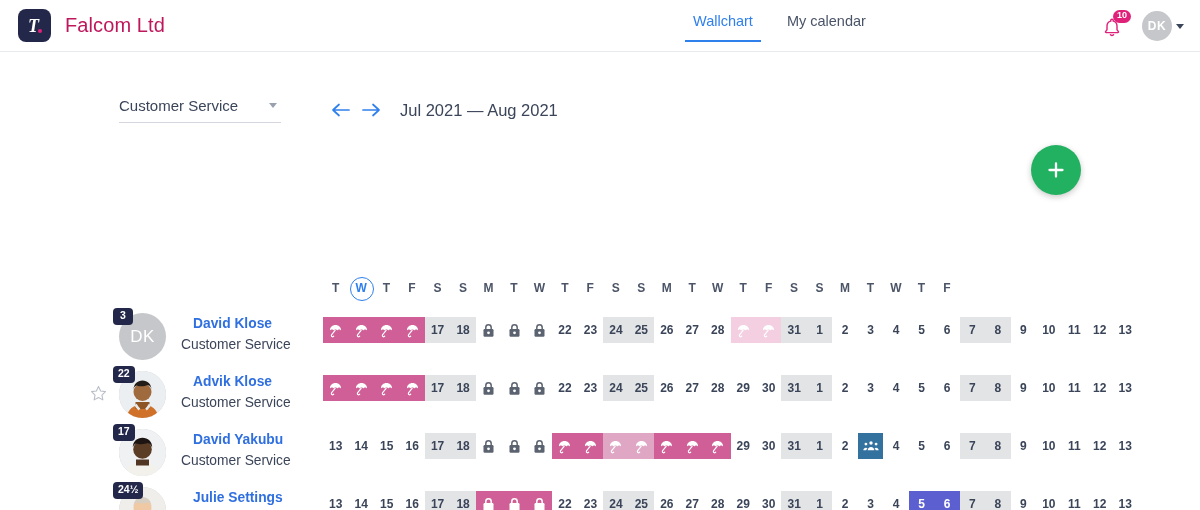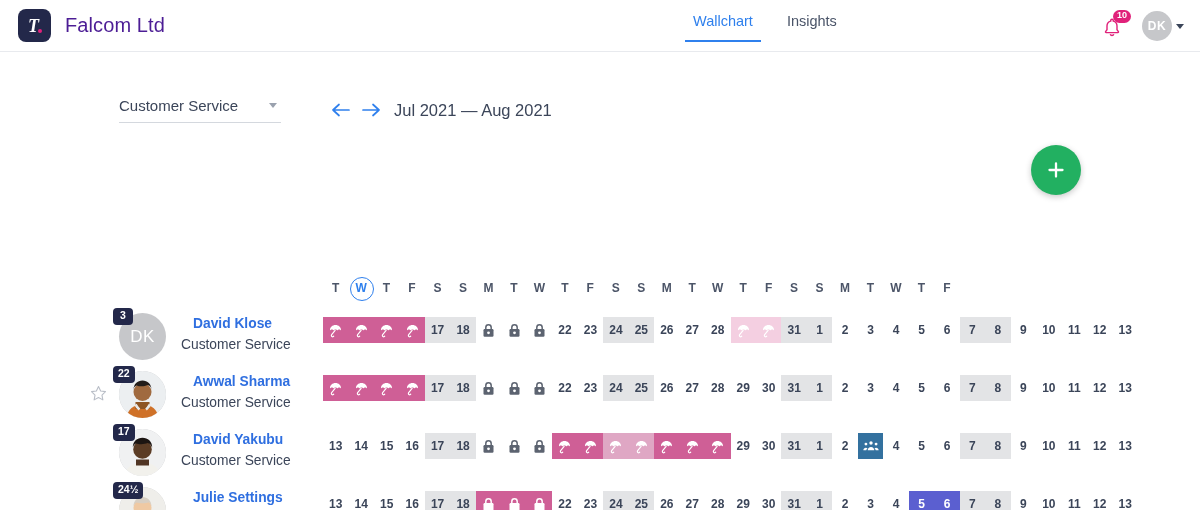--- a/index.html
+++ b/index.html
@@ -31,21 +31,21 @@
   .logo .t {
     color: #ffffff; font-style: italic; font-weight: 600;
     font-size: 18px; font-family: "Liberation Serif", serif;
     line-height: 1; position: relative; left: -1px;
   }
   .logo .dot {
     position: absolute; width: 4px; height: 4px; border-radius: 50%;
     background: #e0217a; right: 9px; bottom: 9px;
   }
   .brand-name {
-    font-size: 20px; color: #4c1d95; letter-spacing: .1px;
+    font-size: 20px; color: #be185d; letter-spacing: .1px;
   }
   .nav {
     position: absolute; left: 676px; top: 0; height: 42px;
     display: flex; align-items: stretch; gap: 0;
   }
   .nav a {
     display: flex; align-items: center; padding: 0 17px;
     font-size: 14.5px; color: #4a5468; text-decoration: none;
     position: relative; white-space: nowrap;
   }
@@ -94,21 +94,21 @@
   }
   .date-nav {
     position: absolute; left: 326px; top: 44px;
     display: flex; align-items: center; gap: 0;
   }
   .arrow-btn {
     width: 30px; height: 28px; display: flex; align-items: center;
     justify-content: center; cursor: pointer;
   }
   .range-title {
-    font-size: 16.5px; color: #3b4559; margin-left: 8px;
+    font-size: 16.5px; color: #3b4559; margin-left: 14px;
     white-space: nowrap;
   }
   .fab {
     position: absolute; left: 1031px; top: 93px;
     width: 50px; height: 50px; border-radius: 50%;
     background: #22b061; box-shadow: 0 2px 6px rgba(0,0,0,.22);
     display: flex; align-items: center; justify-content: center;
   }
 
   
@@ -188,21 +188,21 @@
   <div class="brand">
     <div class="logo">
       <span class="t">T</span>
       <span class="dot"></span>
     </div>
     <div class="brand-name">Falcom Ltd</div>
   </div>
 
   <nav class="nav">
     <a href="#" class="active">Wallchart</a>
-    <a href="#">Insights</a>
+    <a href="#">My calendar</a>
   </nav>
 
   <div class="right-tools">
     <div class="bell-wrap">
       <svg class="bell" width="20" height="21" viewBox="0 0 20 21">
         <path d="M10 2.2c-.7 0-1.3.6-1.3 1.3v.6C6.4 4.7 5 6.7 5 9.1v3.6l-1.4 1.9c-.3.4 0 1 .5 1h11.8c.5 0 .8-.6.5-1L15 12.7V9.1c0-2.4-1.4-4.4-3.7-5v-.6c0-.7-.6-1.3-1.3-1.3z" fill="none" stroke="#e0217a" stroke-width="1.4"></path>
         <path d="M8.2 17.2a1.9 1.9 0 0 0 3.6 0" fill="none" stroke="#e0217a" stroke-width="1.4"></path>
       </svg>
       <span class="bell-badge">10</span>
     </div>
@@ -365,21 +365,21 @@
         <div class="person-avatar">
           <svg width="47" height="47" viewBox="0 0 47 47">
             <rect width="47" height="47" fill="#eceff1"></rect>
             <path d="M8 47c0-8.5 6.9-13.5 15.5-13.5S39 38.5 39 47z" fill="#cf7128"></path>
             <path d="M16.5 31h14v7h-14z" fill="#8d5524"></path>
             <circle cx="23.5" cy="21" r="9" fill="#a06a3f"></circle>
             <path d="M14.5 19c0-6 4-9.5 9-9.5s9 3.5 9 9.5c0-3-2-4.5-4-5-2.5 1.6-8.5 1.6-11 .4-1.7.7-3 2-3 4.6z" fill="#231d1a"></path>
             <path d="M16.5 33.5c2 3.5 4 5 4 5m10.5-5c-2 3.5-4 5-4 5" fill="none" stroke="#e8e8e8" stroke-width="2.6"></path>
           </svg>
         </div>
-        <div class="person-name">Awwal Sharma</div>
+        <div class="person-name">Advik Klose</div>
         <div class="person-role">Customer Service</div>
         <div class="cells">
           <div class="cell hol">
             <svg width="15" height="15" viewBox="0 0 16 16">
               <path d="M2.1 7.6C2.1 4.6 4.7 2.2 8 2.2s5.9 2.4 5.9 5.4c0 0-1.1-.8-2-.8s-1.9.8-1.9.8-1-.8-2-.8-2 .8-2 .8-1-.8-1.9-.8-2 .8-2 .8z" fill="#ffffff"></path>
               <path d="M7.6 7.9 3.9 12.5a1.35 1.35 0 1 0 2.2 1.55" fill="none" stroke="#ffffff" stroke-width="1.25" stroke-linecap="round"></path>
             </svg>
           </div>
           <div class="cell hol">
             <svg width="15" height="15" viewBox="0 0 16 16">

